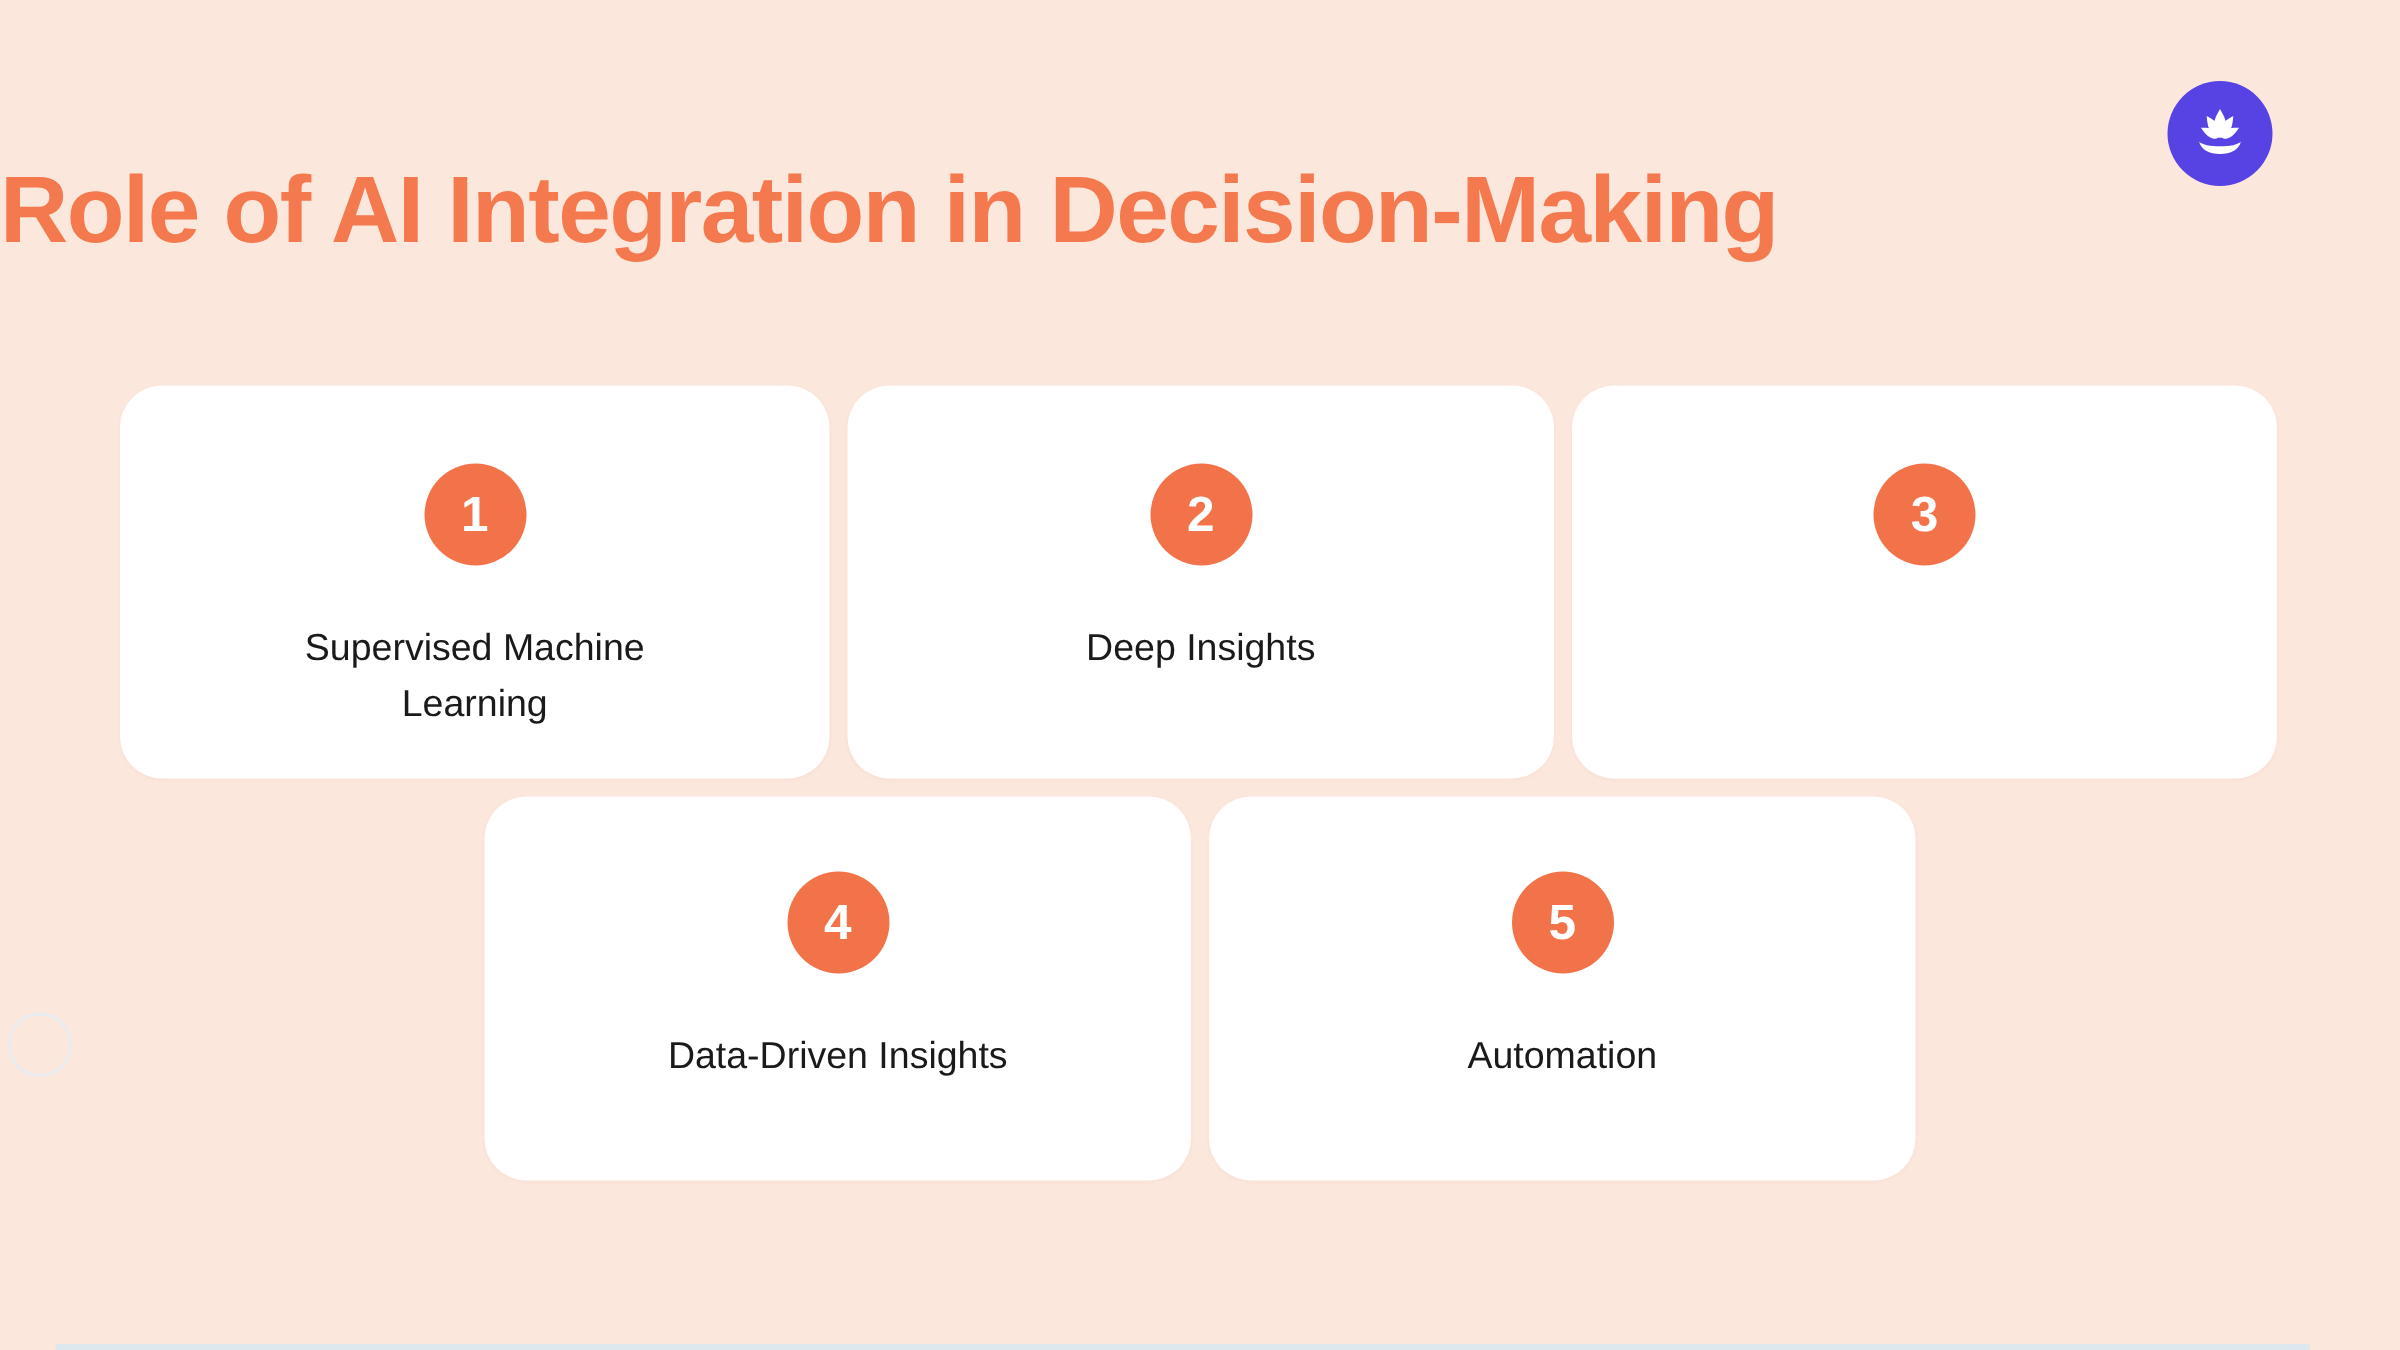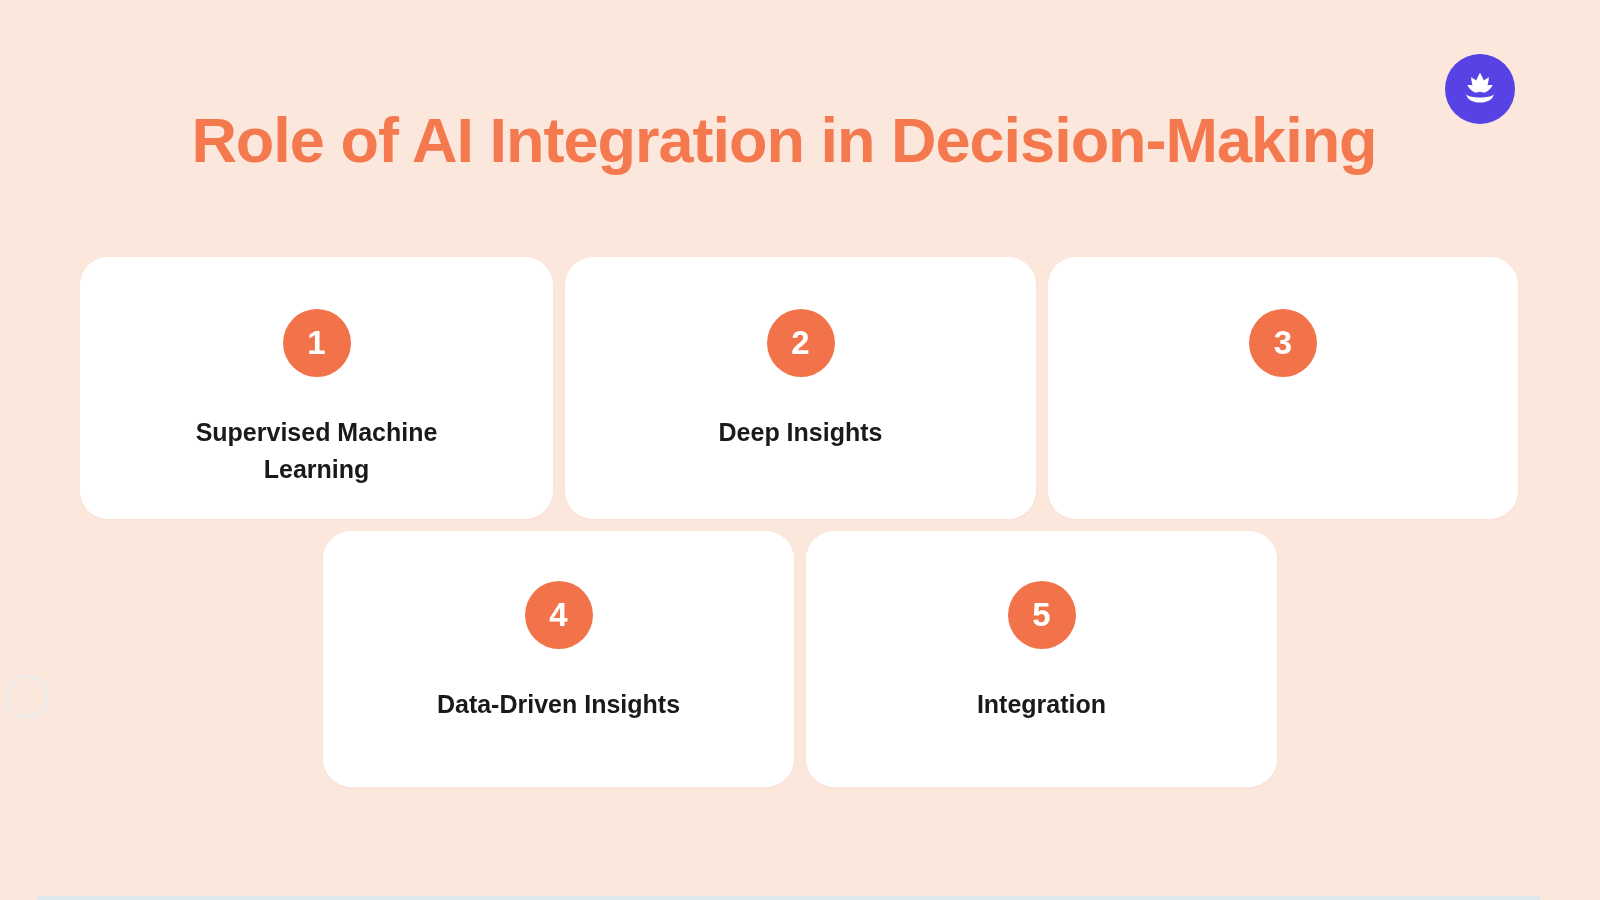--- a/index.html
+++ b/index.html
@@ -12,21 +12,21 @@
     height: 900px;
     background: var(--background, #FCE7DD);
     overflow: hidden;
   }
 
   .page-title {
     position: absolute;
     top: 104px;
     left: 0;
     width: 1568px;
-    text-align: center;
+    text-align: left;
     font-size: 63px;
     font-weight: 700;
     letter-spacing: -1px;
     color: var(--title, #F5794E);
     white-space: nowrap;
   }
 
   .logo {
     position: absolute;
     left: 1445px;
@@ -68,21 +68,21 @@
     align-items: center;
     justify-content: center;
     font-size: 33px;
     font-weight: 700;
     flex: 0 0 auto;
   }
 
   .card-label {
     margin-top: 37px;
     font-size: 25px;
-    font-weight: 700;
+    font-weight: 400;
     line-height: 37px;
     color: var(--card-text, #1A1A1A);
     text-align: center;
     max-width: 300px;
   }
 
   .decorative-circle {
     position: absolute;
     left: 5px;
     top: 675px;
@@ -146,19 +146,19 @@
     <div class="badge">
       <span>4</span>
     </div>
     <div class="card-label">Data-Driven Insights</div>
   </div>
 
   <div class="card row2 card-5">
     <div class="badge">
       <span>5</span>
     </div>
-    <div class="card-label">Integration</div>
+    <div class="card-label">Automation</div>
   </div>
 
   <div class="decorative-circle"></div>
   <div class="bottom-strip"></div>
 
 </div>
 
 </body></html>

